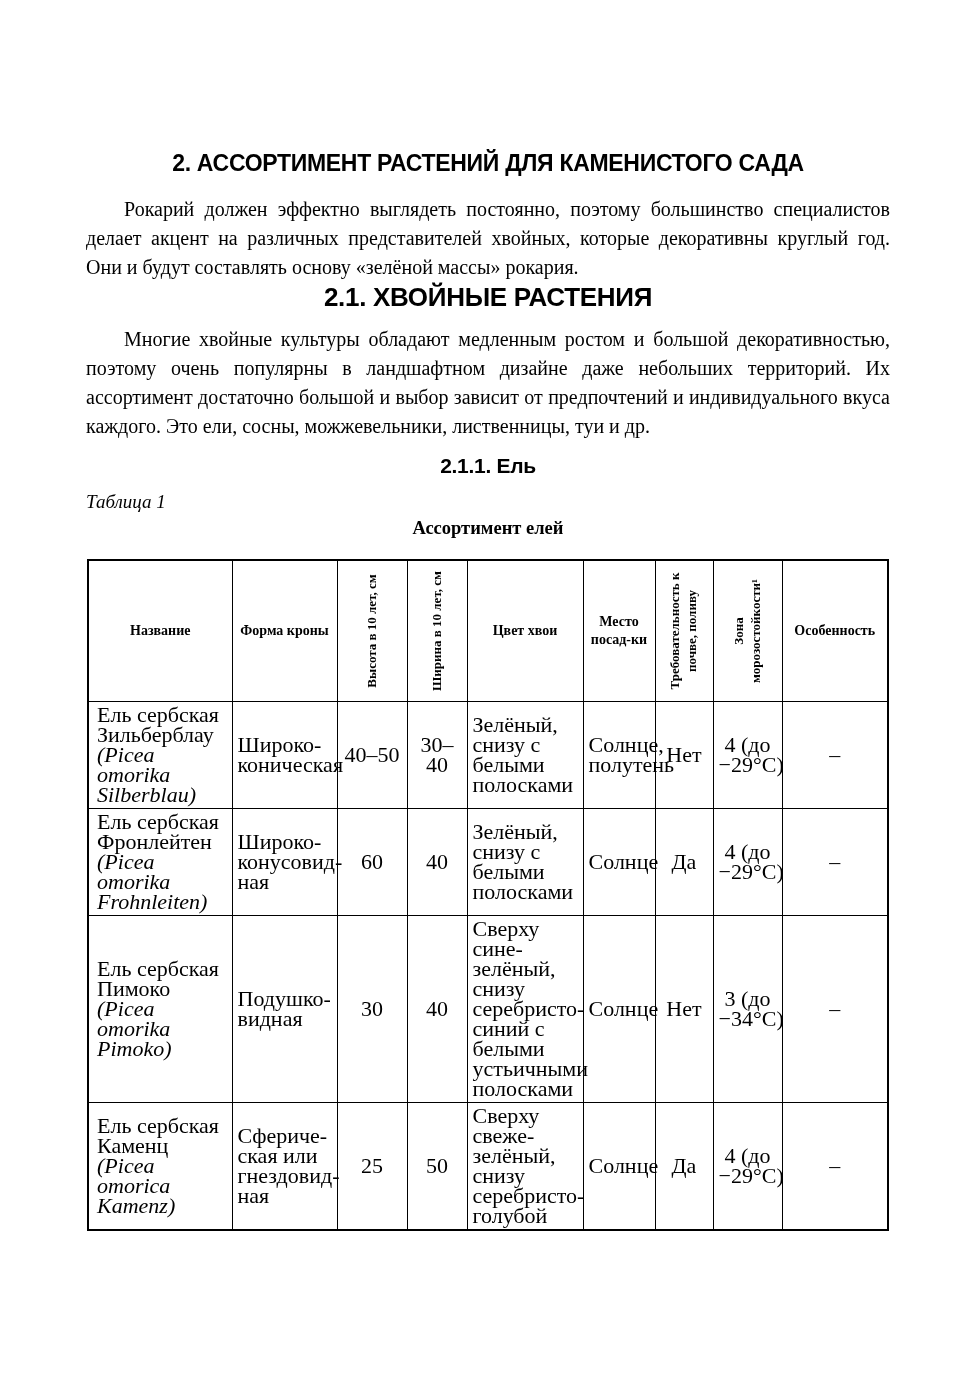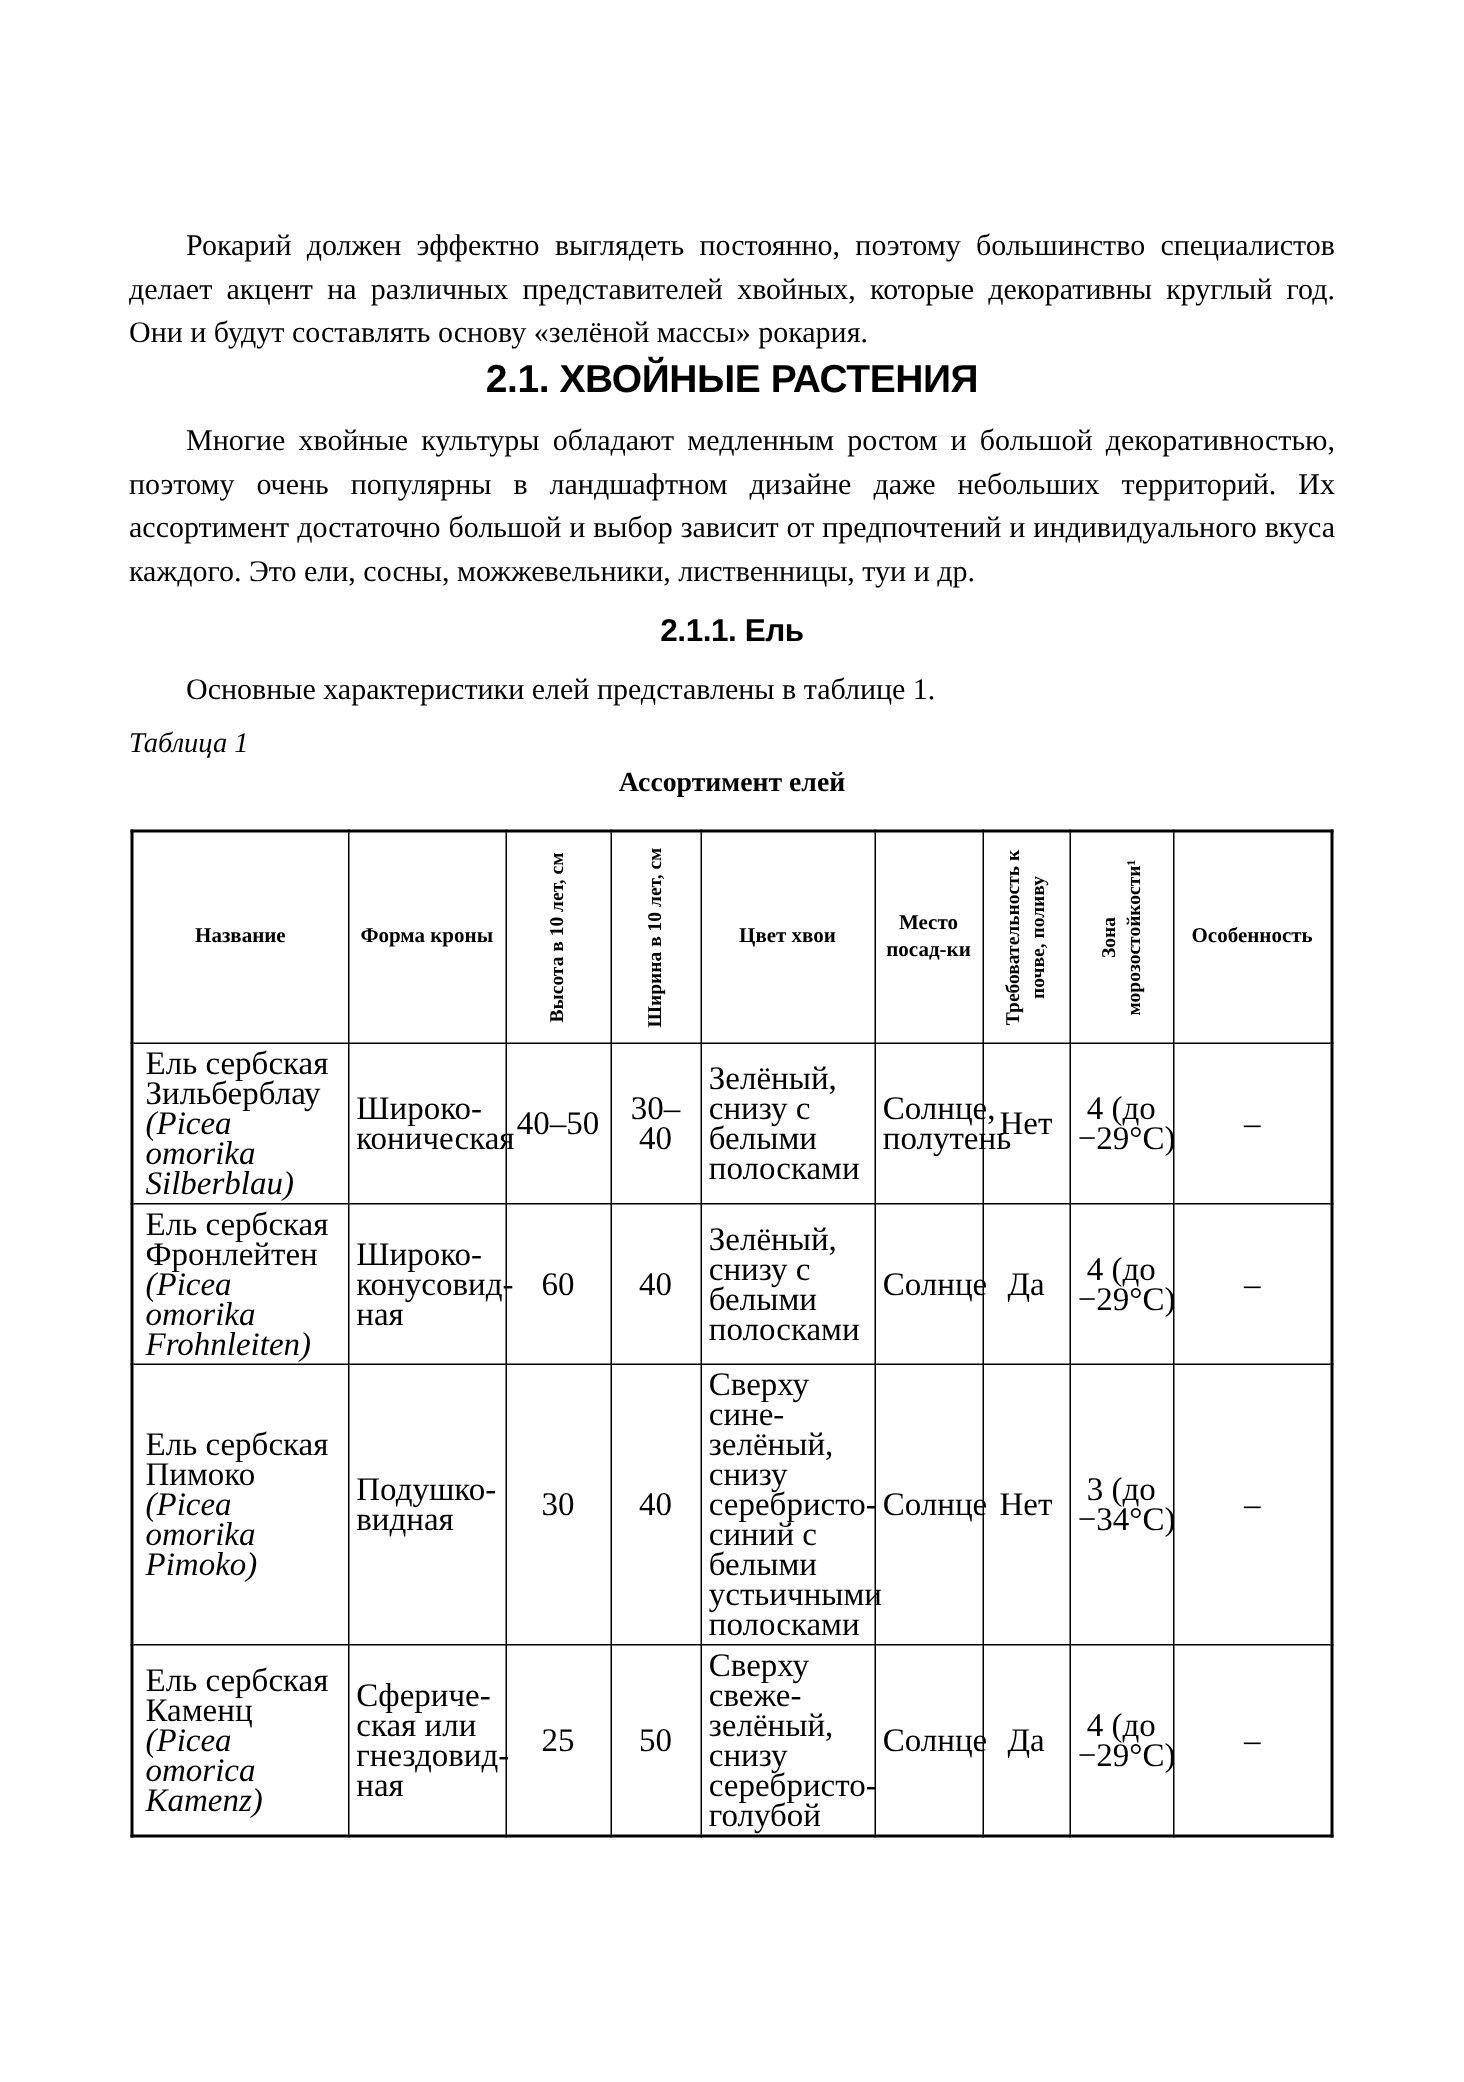--- a/index.html
+++ b/index.html
@@ -64,31 +64,31 @@
   .spruce tr.r2 { height: 90px; }
   .spruce tr.r3 { height: 160px; }
   .spruce tr.r4 { height: 127px; }
   .lat { font-style: italic; }
 </style>
 </head>
 <body>
 
 <div class="page">
 
+  <h1>2. АССОРТИМЕНТ РАСТЕНИЙ ДЛЯ КАМЕНИСТОГО САДА</h1>
 
   <p class="body-text">Рокарий должен эффектно выглядеть постоянно, поэтому большинство специалистов делает акцент на различных представителей хвойных, которые декоративны круглый год. Они и будут составлять основу «зелёной массы» рокария.</p>
 
   <h2>2.1. ХВОЙНЫЕ РАСТЕНИЯ</h2>
 
   <p class="body-text">Многие хвойные культуры обладают медленным ростом и большой декоративностью, поэтому очень популярны в ландшафтном дизайне даже небольших территорий. Их ассортимент достаточно большой и выбор зависит от предпочтений и индивидуального вкуса каждого. Это ели, сосны, можжевельники, лиственницы, туи и др.</p>
 
   <h3>2.1.1. Ель</h3>
 
 
-  <p class="body-text">Основные характеристики елей представлены в таблице 1.</p>
 
   <div class="tbl-label">Таблица 1</div>
   <div class="tbl-title">Ассортимент елей</div>
 
   <table class="spruce">
     <colgroup>
       <col style="width:144px">
         <col style="width:105px">
         <col style="width:70px">
       <col style="width:60px">

